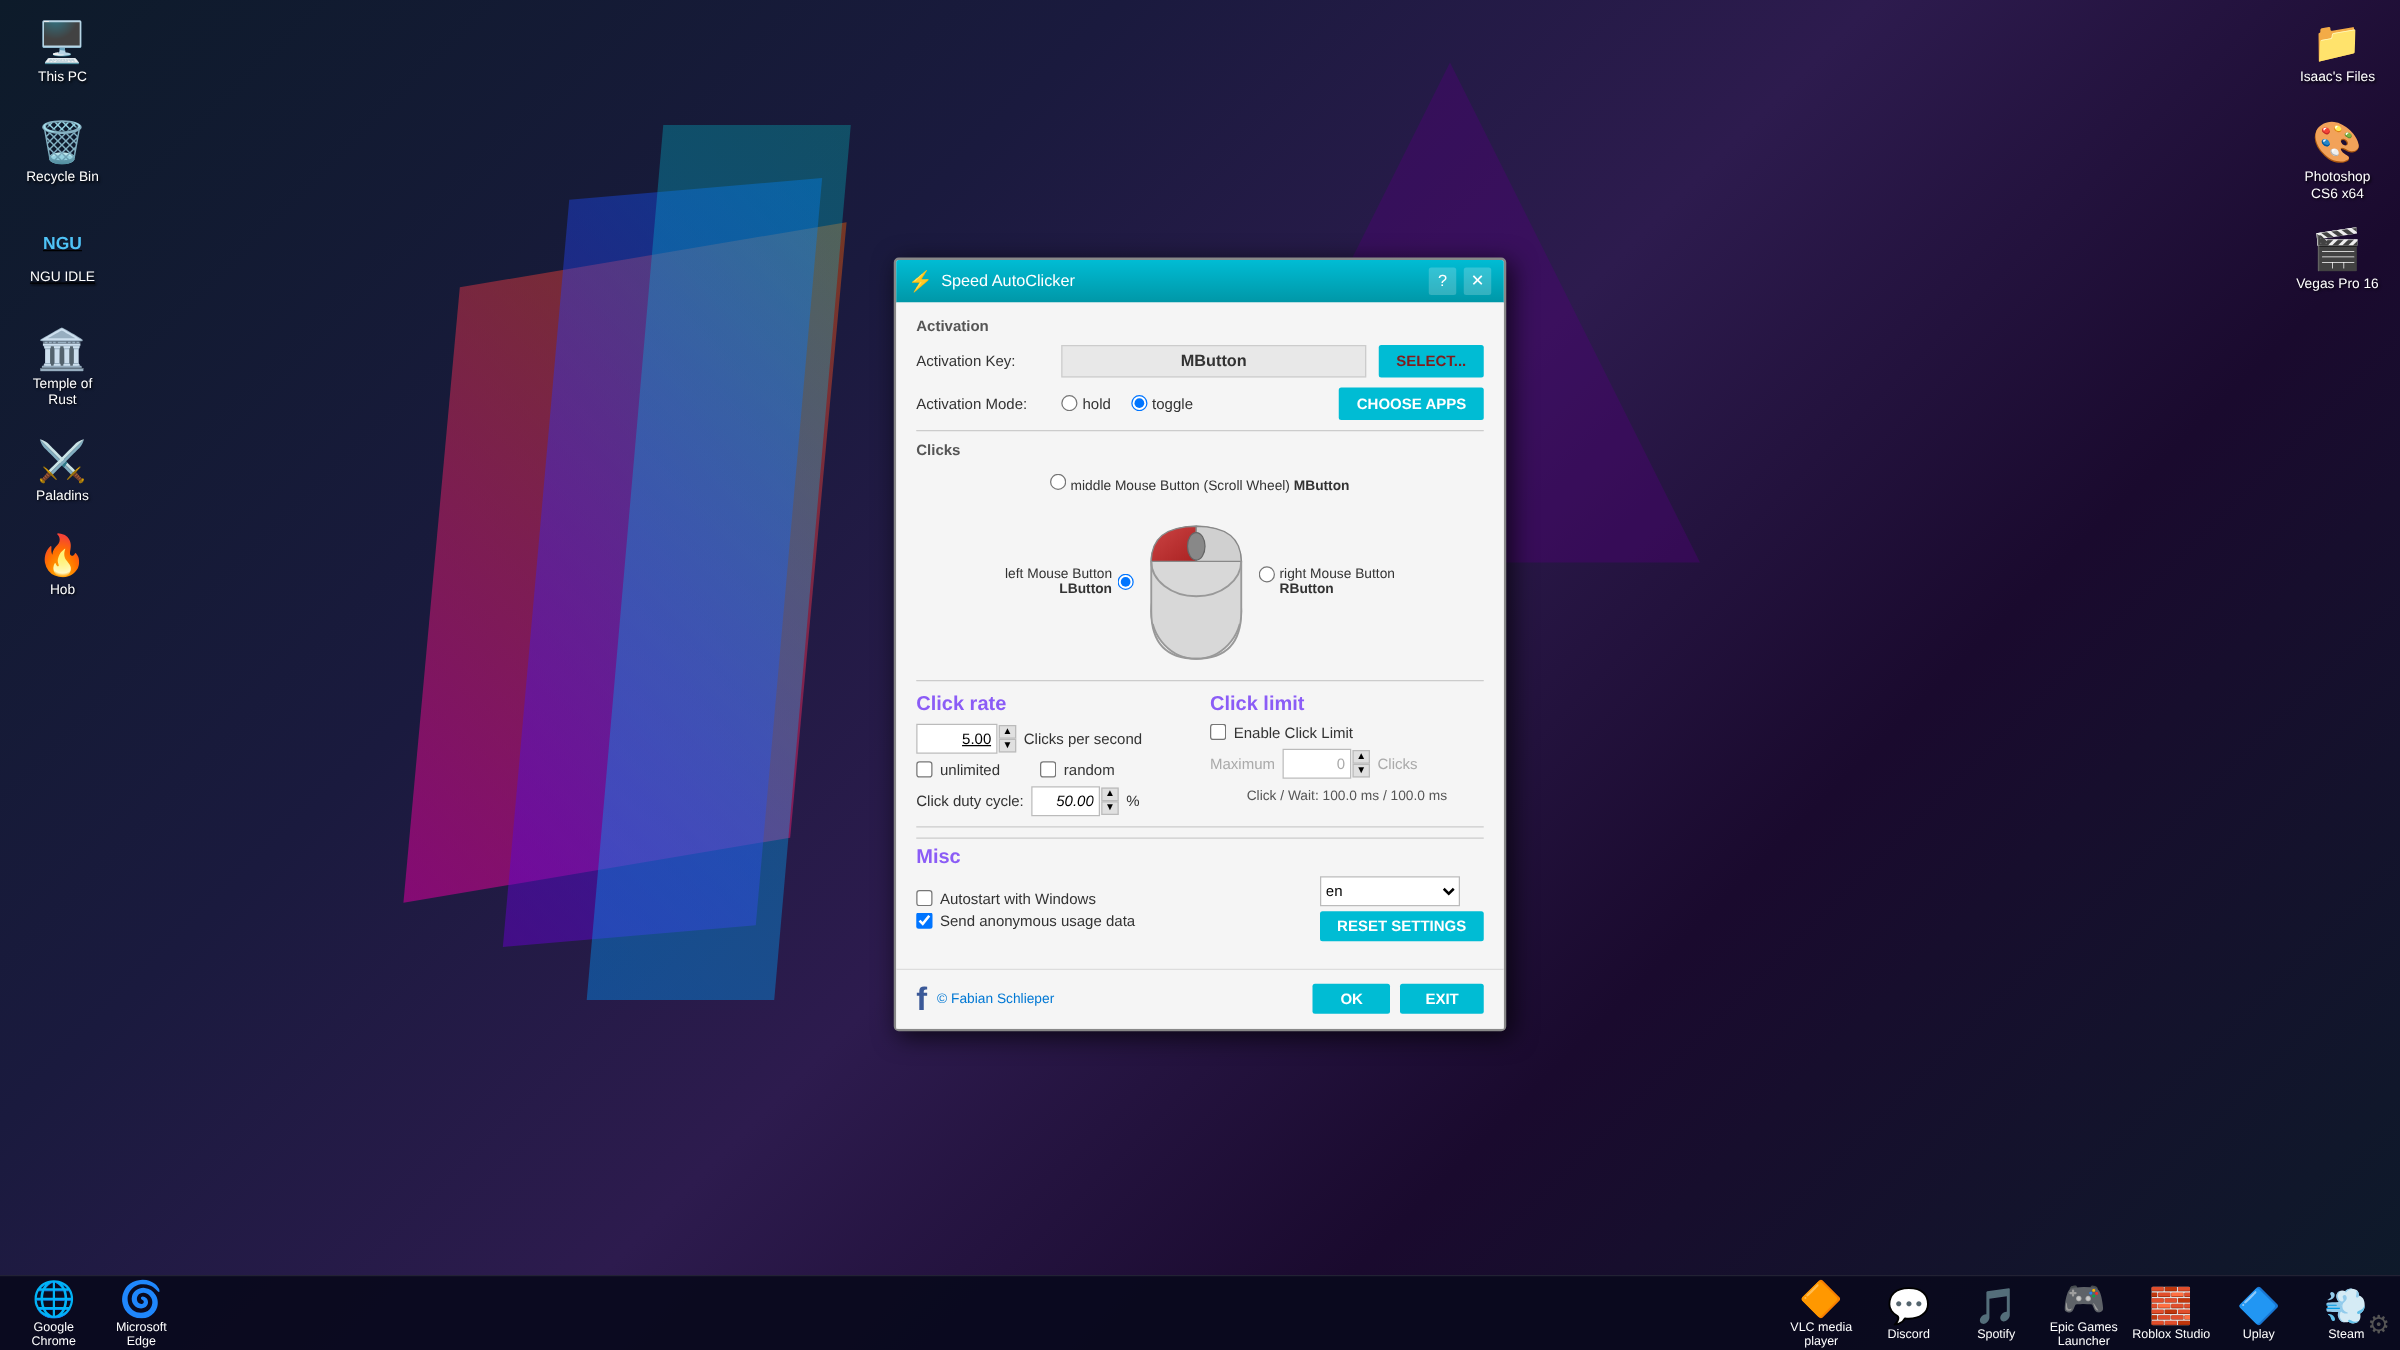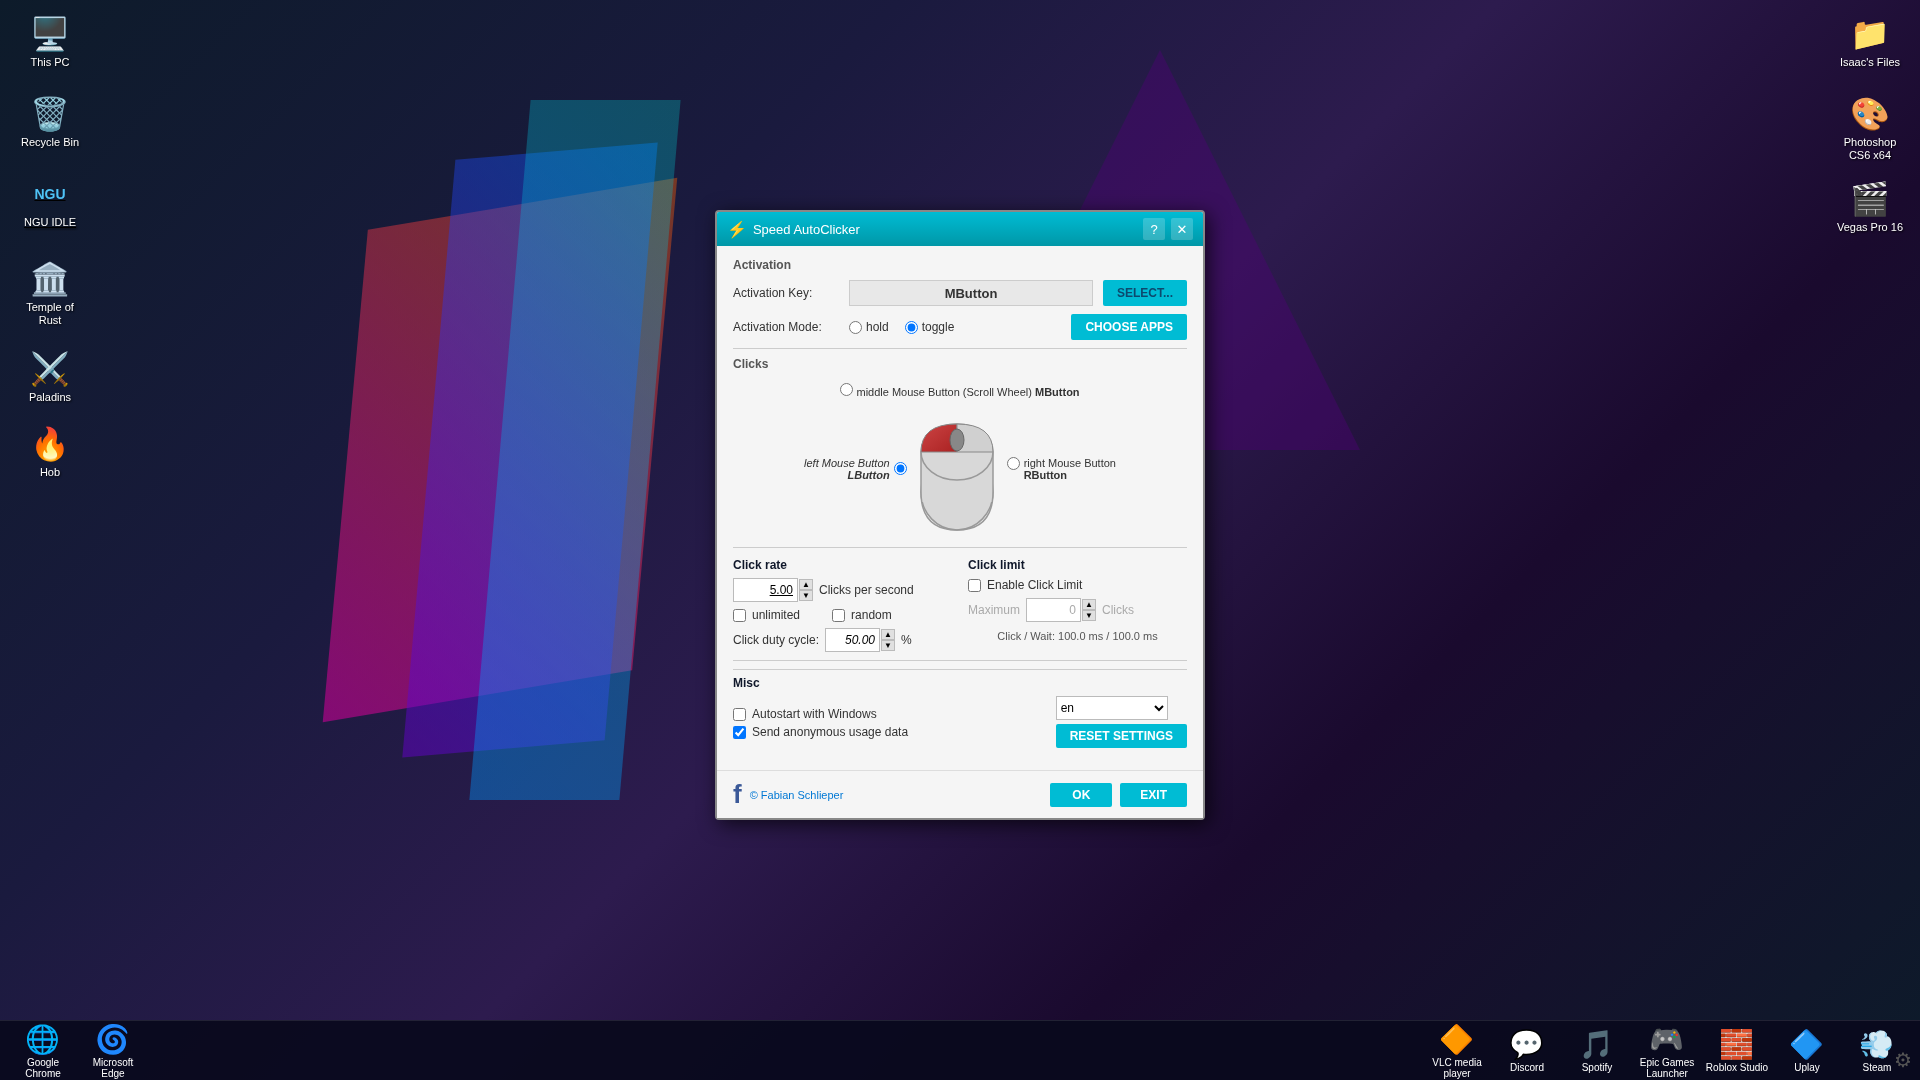--- a/index.html
+++ b/index.html
@@ -219,21 +219,21 @@
       border: 1px solid #ccc;
       display: flex;
       align-items: center;
       justify-content: center;
       font-size: 13px;
       font-weight: bold;
       color: #333;
     }
     .btn-select {
       background: #00bcd4;
-      color: #0c4a6e;
+      color: #7f1d1d;
       border: none;
       padding: 4px 14px;
       font-size: 12px;
       font-weight: bold;
       cursor: pointer;
       height: 26px;
       border-radius: 2px;
     }
     .btn-choose-apps {
       background: #00bcd4;
@@ -287,22 +287,22 @@
     
     .two-col {
       display: flex;
       gap: 16px;
       margin-top: 10px;
     }
     .col-left { flex: 1; }
     .col-right { flex: 1; }
 
     .sub-section-title {
-      font-size: 12px;
-      color: #0f172a;
+      font-size: 16px;
+      color: #8b5cf6;
       font-weight: 600;
       margin-bottom: 6px;
     }
 
     .number-input-row {
       display: flex;
       align-items: center;
       gap: 6px;
       margin-bottom: 6px;
     }
@@ -580,21 +580,21 @@
 
           <div style="text-align:center; font-size:11px; color:#333; margin-bottom:4px;">
             <input type="radio" name="mouseBtn" value="middle" style="">
             <span>middle Mouse Button (Scroll Wheel)</span>
             <strong>MButton</strong>
           </div>
 
           <div style="display:flex; align-items:center; justify-content:center; gap:10px; position:relative; width:100%; padding: 0 20px;">
 
             <div style="display:flex; align-items:center; gap:4px;">
-              <span style="font-size:11px; text-align:right; color:#333;font-style:italic;">
+              <span style="font-size:11px; text-align:right; color:#333;">
                 <span>left Mouse Button</span><br>
                 <strong>LButton</strong>
               </span>
               <input type="radio" name="mouseBtn" value="left" checked="" style="">
             </div>
 
             <div style="position:relative;">
               <svg width="80" height="130" viewBox="0 0 80 130">
 
                 <ellipse cx="40" cy="90" rx="36" ry="38" fill="#d8d8d8" stroke="#999" stroke-width="1.5"></ellipse>

